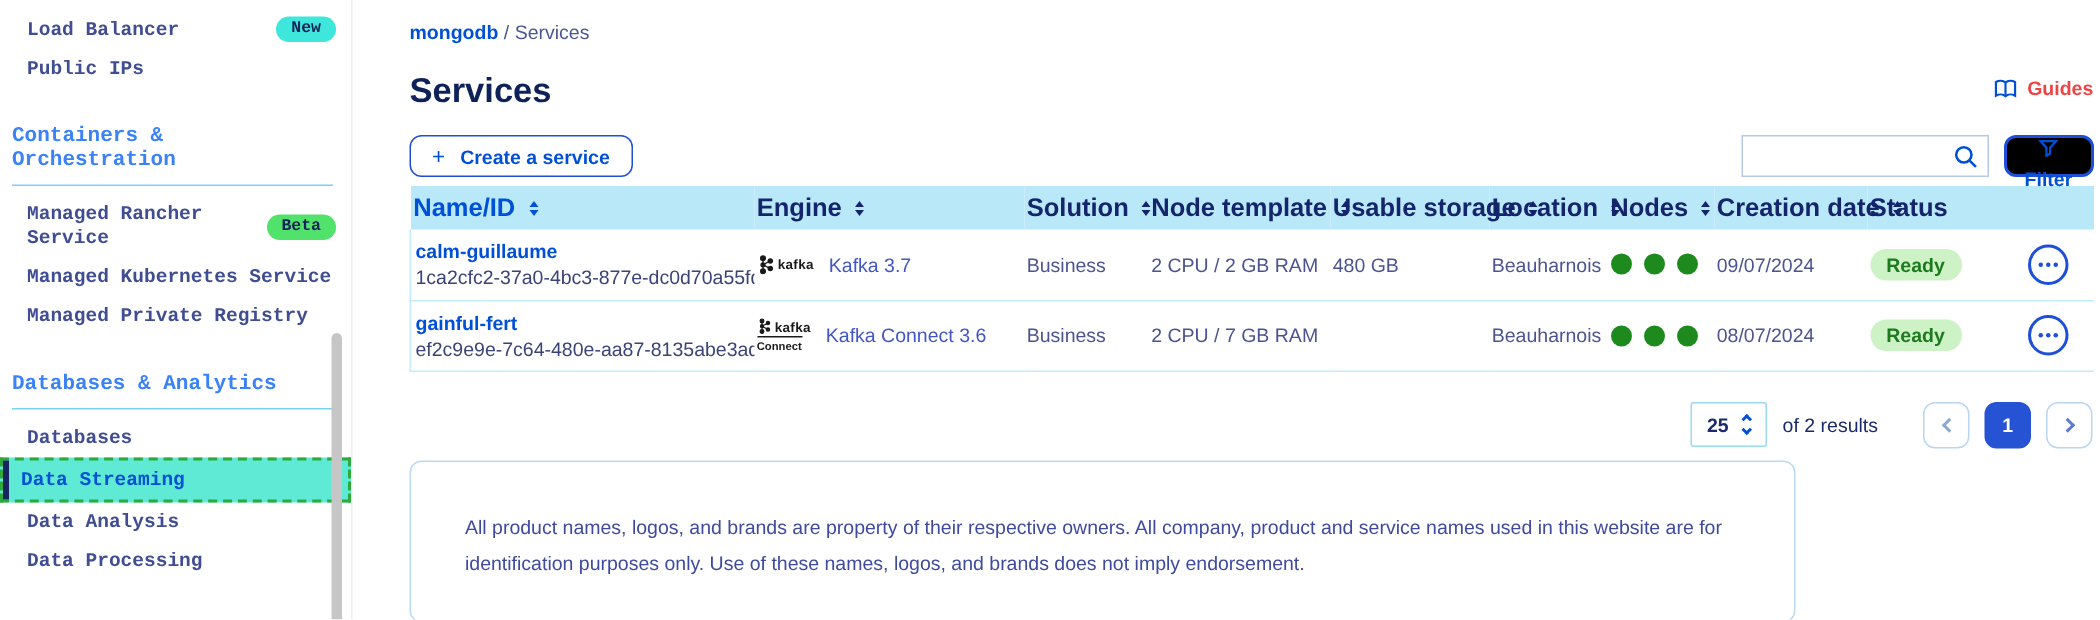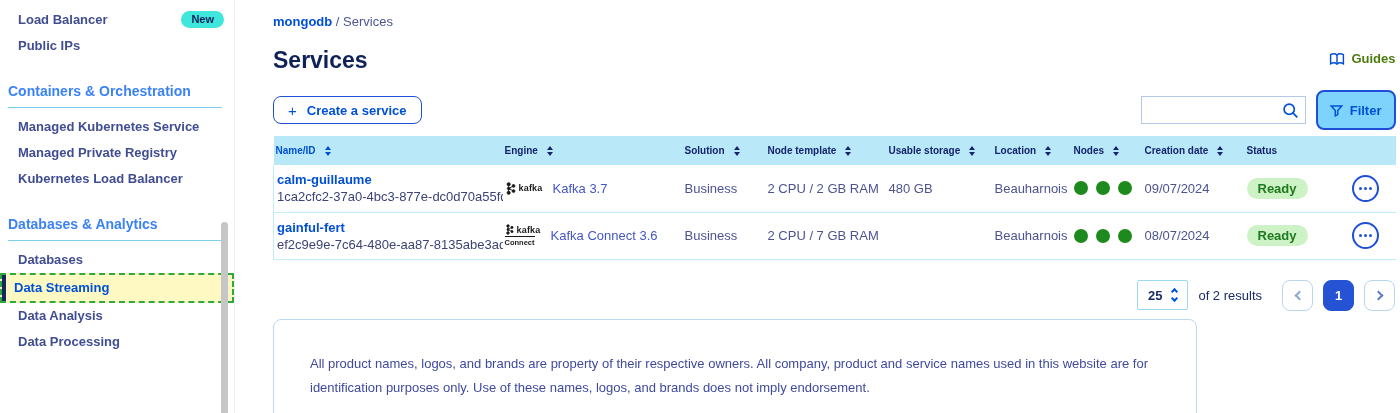--- a/index.html
+++ b/index.html
@@ -3,65 +3,65 @@
 <meta charset="utf-8">
 <style>
   * { margin:0; padding:0; box-sizing:border-box; }
   html,body { width:1400px; height:413px; background:#fff; overflow:hidden;
     font-family:"Liberation Sans", sans-serif; }
   .app { display:flex; width:1400px; height:413px; position:relative; }
 
   
   .sidebar { width:235px; min-width:235px; height:413px; position:relative;
     border-right:1px solid #ededf2; padding:6px 0 0 0; overflow:hidden; }
-  .sb-group { margin-bottom:10px; }
+  .sb-group { margin-bottom:10px;font-family:Liberation Mono, monospace; }
   .sb-header { font-size:14px; font-weight:bold; color:#3b82f6; padding:14px 8px 8px 8px; }
   .sb-divider { height:1px; background:#79d2ee; margin:0 12px 6px 8px; }
   .sb-item { display:flex; align-items:center; justify-content:space-between;
     padding:5px 10px 5px 18px; font-size:13px; font-weight:bold; color:#414d92;
     cursor:pointer; line-height:16px; }
   .sb-item-label { display:inline-flex; align-items:center; }
-  .sb-item.selected { background:#fef9c3; color:#0050d7;
+  .sb-item.selected { background:#5eead4; color:#0050d7;
     border:2px dashed #2fa83c; padding:5px 10px 5px 12px; position:relative; }
   .sb-item.selected .bar { position:absolute; left:0; top:0; bottom:0; width:4px;
     background:#16265e; }
   .badge { font-size:11px; font-weight:bold; color:#0e2158; border-radius:10px;
     padding:2px 10px; line-height:13px; }
   .badge.new { background:#3ee6dc; }
   .badge.beta { background:#50e26b; }
   .sb-scrollbar { position:absolute; right:6px; top:222px; width:7px; height:200px;
     background:#c6c6c6; border-radius:4px; }
 
   
   .main { flex:1; padding:14px 6px 0 38px; position:relative; }
   .breadcrumb { font-size:13px; color:#4d5693; margin-bottom:18px; }
   .breadcrumb .root { color:#0050d7; font-weight:bold; }
   .title-row { display:flex; justify-content:space-between; align-items:flex-start; }
   .page-title { font-size:23px; font-weight:bold; color:#0e2158; }
-  .guides { display:inline-flex; align-items:center; gap:6px; color:#4d7c0f;
+  .guides { display:inline-flex; align-items:center; gap:6px; color:#ef4444;
     font-size:13px; font-weight:bold; cursor:pointer; margin-top:4px; }
 
   .toolbar { display:flex; justify-content:space-between; align-items:center;
     margin-top:16px; }
   .btn-create { display:inline-flex; align-items:center; gap:10px; border:1px solid #1f4fd8;
     border-radius:8px; background:#fff; color:#0050d7; font-weight:bold; font-size:13px;
     padding:5px 14px; height:28px; cursor:pointer; font-family:inherit; }
   .btn-create .plus { font-size:15px; font-weight:normal; }
   .toolbar-right { display:flex; align-items:center; gap:10px; }
   .search-box { display:flex; align-items:center; border:1px solid #b5c9e6;
     background:#fff; width:165px; height:28px; padding:0 6px 0 8px; }
   .search-box input { border:none; outline:none; flex:1; font-size:13px; min-width:0;
     font-family:inherit; color:#1b2a6b; background:transparent; }
   .btn-filter { display:inline-flex; align-items:center; gap:7px; border:2px solid #1f4fd8;
-    border-radius:8px; background:#7dd3fc; color:#0050d7; font-weight:bold; font-size:13px;
-    padding:0 12px; height:40px; cursor:pointer; font-family:inherit; }
+    border-radius:8px; background:#000000; color:#0050d7; font-weight:bold; font-size:13px;
+    padding:0 12px; height:28px; cursor:pointer; font-family:inherit;flex-direction:column; }
 
   
   table { border-collapse:collapse; table-layout:fixed; width:1122px; margin-top:6px; }
-  thead th { background:#b9e8f9; color:#15246b; font-size:10px; font-weight:bold;
+  thead th { background:#b9e8f9; color:#15246b; font-size:17px; font-weight:bold;
     text-align:left; height:29px; padding:0 6px 0 2px; white-space:nowrap; }
   thead th .th-inner { display:inline-flex; align-items:center; gap:9px; cursor:pointer; }
   thead th.sorted { color:#0050d7; }
   .sort { display:inline-flex; flex-direction:column; gap:2px; }
   .sort i { display:block; width:0; height:0; border-left:3.5px solid transparent;
     border-right:3.5px solid transparent; }
   .sort .up { border-bottom:4px solid currentColor; }
   .sort .down { border-top:4px solid currentColor; }
   tbody td { border-bottom:1px solid #c3ecfa; height:47px; font-size:13px;
     color:#4d5390; padding:0 6px 0 2px; white-space:nowrap; overflow:hidden; }
@@ -88,21 +88,21 @@
   .pagination { display:flex; justify-content:flex-end; align-items:center; gap:10px;
     margin-top:20px; width:1122px; }
   .page-size { display:inline-flex; align-items:center; gap:10px; border:1px solid #9bd9f2;
     border-radius:2px; height:30px; padding:0 10px; font-size:13px; font-weight:bold;
     color:#1b2a6b; cursor:pointer; background:#fff; font-family:inherit; }
   .caret2 { display:flex; flex-direction:column; gap:2px; }
   .caret2 i { width:5px; height:5px; border-right:2px solid #0050d7;
     border-bottom:2px solid #0050d7; display:block; }
   .caret2 .c-up { transform:rotate(-135deg); }
   .caret2 .c-down { transform:rotate(45deg); }
-  .results-text { font-size:13px; color:#1b2a6b; margin-right:10px; }
+  .results-text { font-size:13px; color:#1b2a6b; margin-right:20px; }
   .pg-btn { width:31px; height:31px; border-radius:8px; border:1px solid #b9d6f2;
     background:#fff; display:inline-flex; align-items:center; justify-content:center;
     cursor:pointer; font-family:inherit; }
   .pg-btn .chev { width:7px; height:7px; border-right:2px solid #8ea8d6;
     border-bottom:2px solid #8ea8d6; display:block; }
   .chev.left { transform:rotate(135deg); margin-left:3px; }
   .chev.right { transform:rotate(-45deg); margin-right:3px; }
   .pg-btn.next .chev { border-color:#5f7ad1; }
   .pg-current { width:31px; height:31px; border-radius:8px; background:#2653d4;
     border:1px solid #2653d4; color:#fff; font-weight:bold; font-size:13px;
@@ -128,27 +128,28 @@
       </div>
       <div class="sb-item">
         <span class="sb-item-label">Public IPs</span>
       </div>
     </div>
 
     <div class="sb-group">
       <div class="sb-header">Containers &amp; Orchestration</div>
       <div class="sb-divider"></div>
       <div class="sb-item">
+        <span class="sb-item-label">Managed Rancher Service</span>
+        <span class="badge beta">Beta</span>
+      </div>
+      <div class="sb-item">
         <span class="sb-item-label">Managed Kubernetes Service</span>
       </div>
       <div class="sb-item">
         <span class="sb-item-label">Managed Private Registry</span>
-      </div>
-      <div class="sb-item">
-        <span class="sb-item-label">Kubernetes Load Balancer</span>
       </div>
     </div>
 
     <div class="sb-group">
       <div class="sb-header">Databases &amp; Analytics</div>
       <div class="sb-divider"></div>
       <div class="sb-item">
         <span class="sb-item-label">Databases</span>
       </div>
       <div class="sb-item selected">

